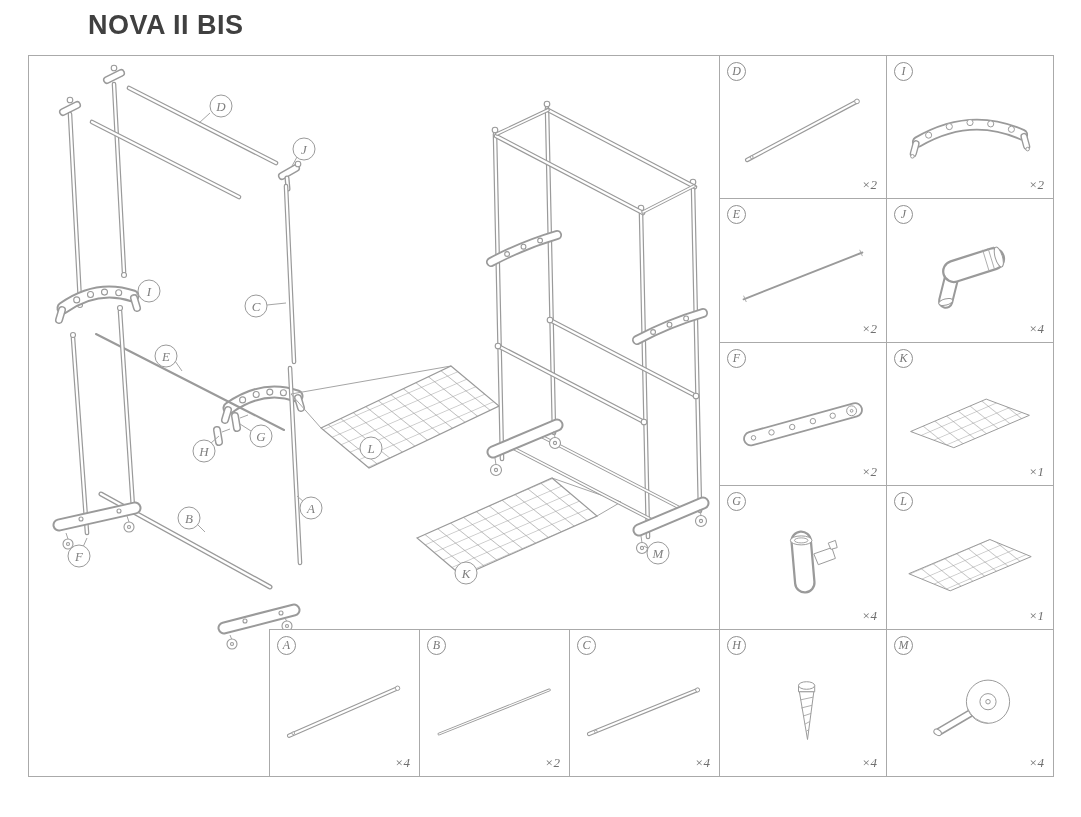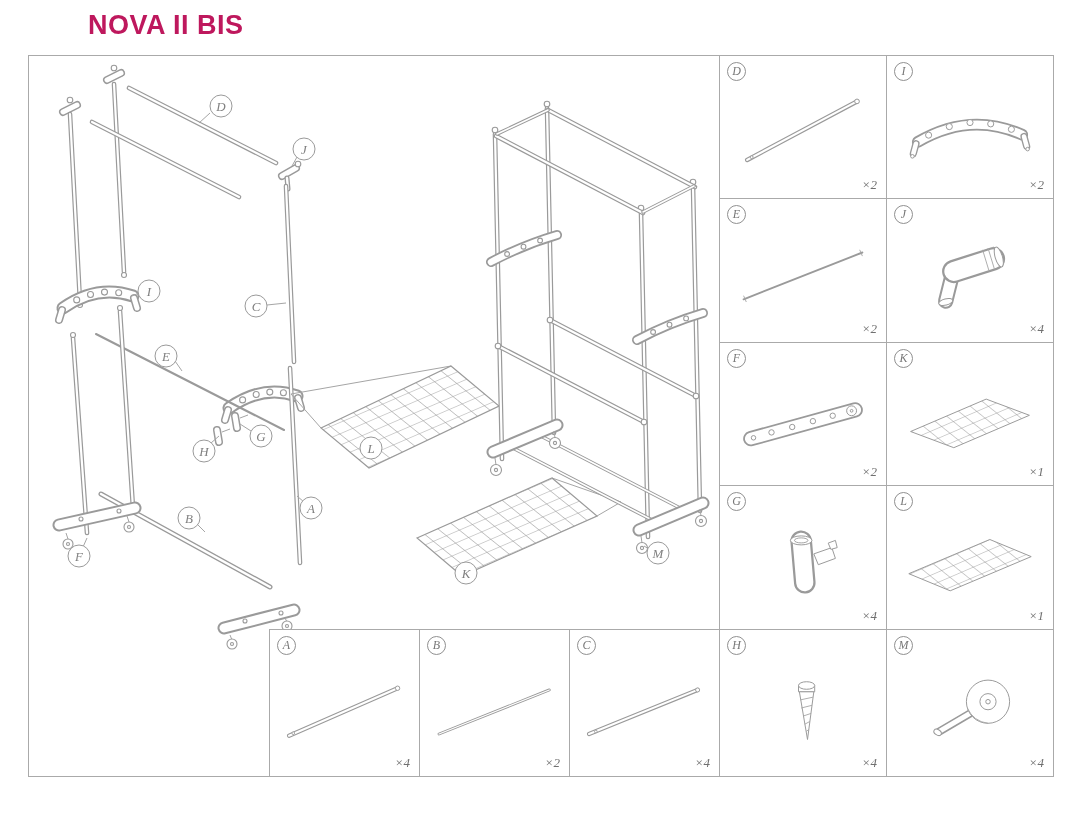--- a/index.html
+++ b/index.html
@@ -1,19 +1,19 @@
 <!DOCTYPE html>
 <html><head>
 <meta charset="utf-8">
 <style>
   html,body{margin:0;padding:0;background:#fff;}
   .page{position:relative;width:1081px;height:817px;background:#fff;overflow:hidden;
         font-family:"Liberation Sans",sans-serif;}
   .title{position:absolute;left:88px;top:10px;font-size:27px;font-weight:700;
-         color:#be185d;letter-spacing:.5px;}
+         color:#404040;letter-spacing:.5px;}
   .sheet{position:absolute;left:28px;top:55px;width:1024px;height:720px;
          border:1px solid #aaa;background:#fff;}
   .main-svg{position:absolute;left:0;top:0;display:block;}
   .right-grid{position:absolute;left:690px;top:0;width:334px;height:573px;
               display:grid;grid-template-columns:1fr 1fr;grid-template-rows:repeat(4,1fr);}
   .bottom-grid{position:absolute;left:240px;top:573px;width:784px;height:147px;
                display:grid;grid-template-columns:150px 150px 150px 167px 167px;
                border-top:1px solid #aaa;box-sizing:border-box;background:#fff;}
   .cell{position:relative;border-left:1px solid #aaa;border-bottom:1px solid #aaa;
         box-sizing:border-box;display:flex;align-items:center;justify-content:center;background:#fff;}

